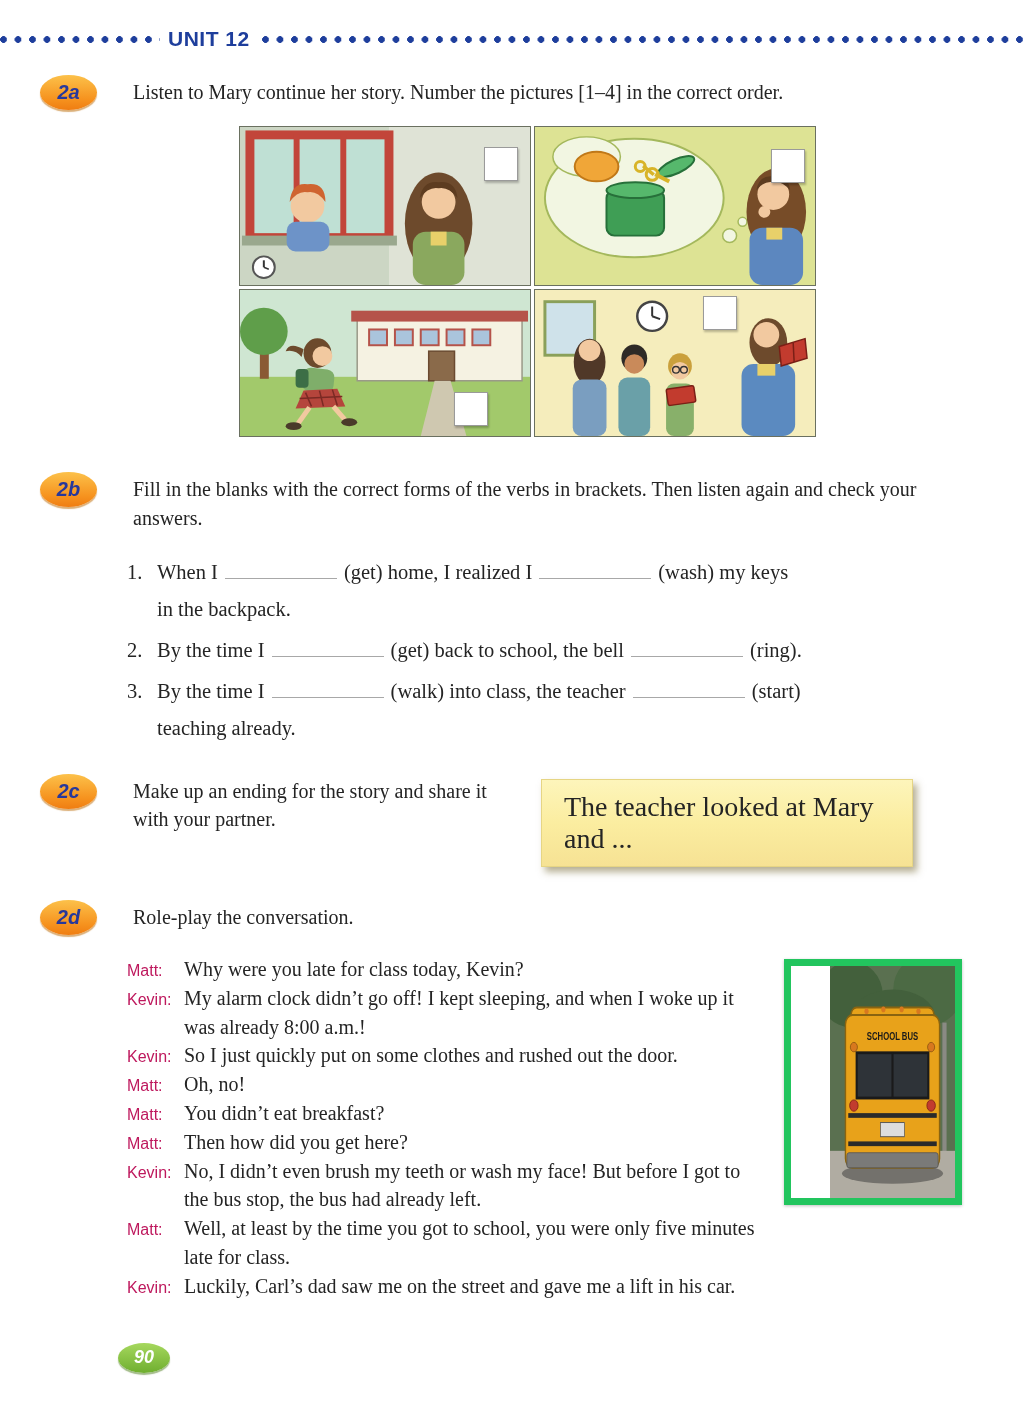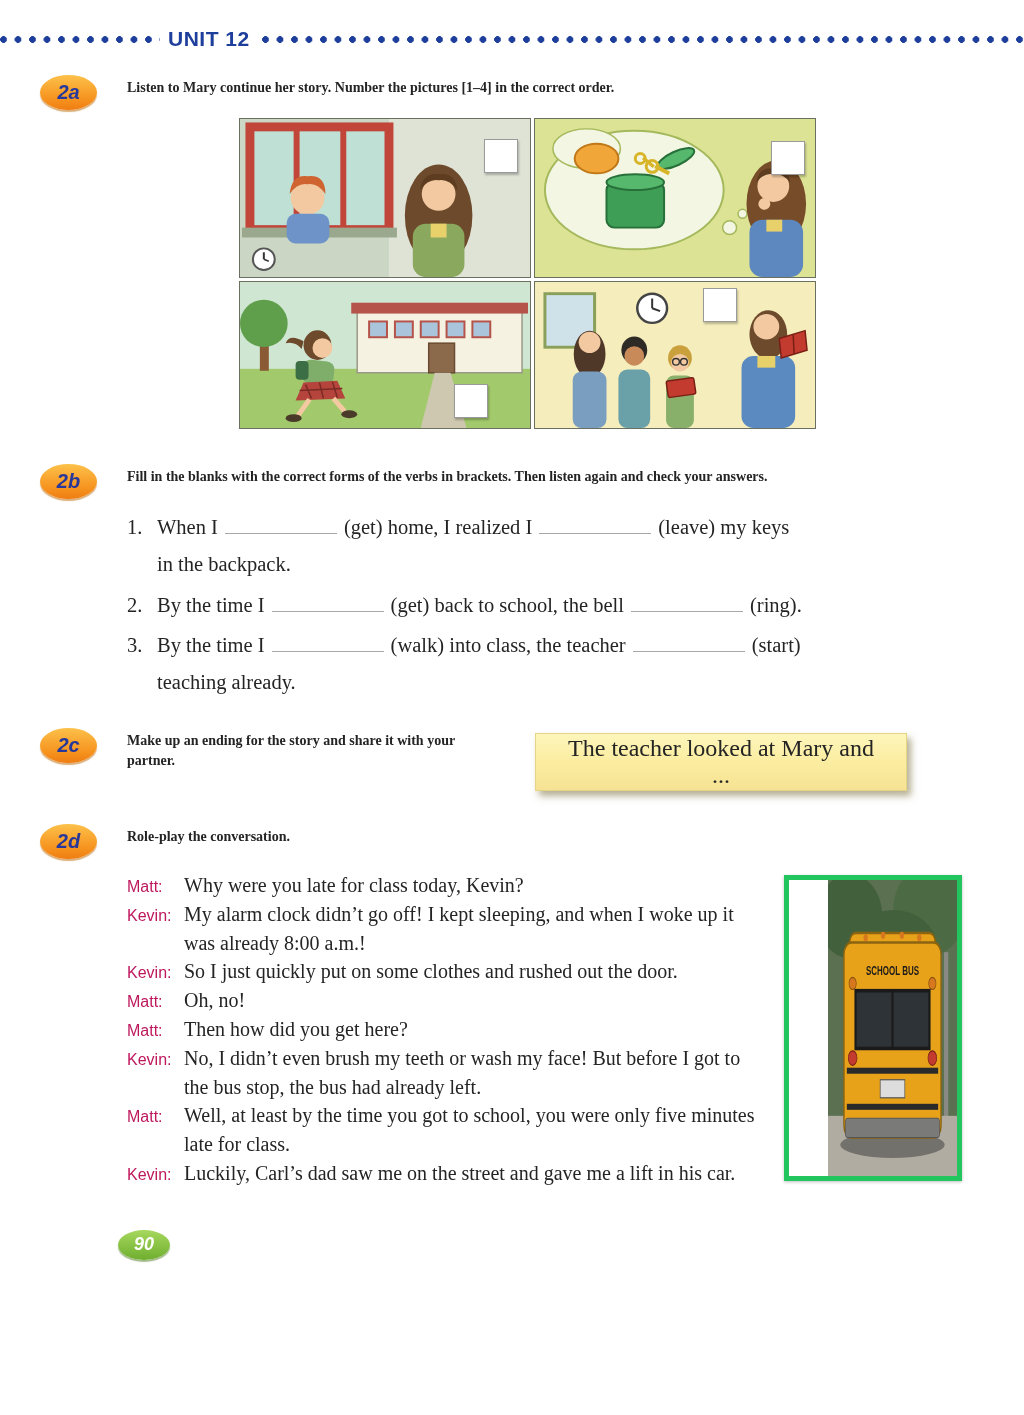--- a/index.html
+++ b/index.html
@@ -18,21 +18,21 @@
   .dots.right { flex:1; }
   .unit-label { font-family:"Liberation Sans",sans-serif; font-weight:bold; color:#1e3e9c;
                 font-size:21px; margin:0 12px 0 8px; letter-spacing:.5px; white-space:nowrap; }
 
   .section { position:relative; padding-left:127px; padding-right:58px; }
   .badge { position:absolute; left:40px; top:-3px; width:57px; height:35px; border-radius:50%;
            background:linear-gradient(180deg,#fcc14a 0%,#f6921e 70%,#ef7d12 100%);
            display:flex; align-items:center; justify-content:center;
            font-family:"Liberation Sans",sans-serif; font-weight:bold; font-style:italic;
            font-size:20px; color:#27389b; box-shadow:0 2px 1px rgba(190,110,10,.55); }
-  .instruction { font-weight:bold; font-size:14px; line-height:1.42; max-width:800px; }
+  .instruction { font-weight:normal; font-size:20px; line-height:1.42; max-width:800px;margin-left:6px; }
 
   
   #sec-a { margin-top:28px; }
   .pic-grid { margin:20px 0 0 112px; display:grid; grid-template-columns:292px 282px;
               grid-template-rows:160px 148px; gap:3px; width:580px; }
   .panel { position:relative; border:1px solid #6a7060; overflow:hidden; background:#e8e8d8; }
   .panel svg { display:block; width:100%; height:100%; }
   .answer-box { position:absolute; width:34px; height:34px; background:#fff; border:1px solid #9a9a9a;
                 box-shadow:1px 2px 2px rgba(0,0,0,.25); }
   .ab-1 { right:12px; top:20px; }
@@ -48,28 +48,28 @@
   .blank { display:inline-block; width:112px; height:1.05em; border-bottom:1.5px solid #a8a8a8;
            margin:0 7px; vertical-align:baseline; }
   .tail { display:block; }
 
   
   #sec-c { margin-top:30px; }
   .c-row { display:flex; align-items:flex-start; }
   .c-head { flex:0 0 372px; }
   .prompt-box { flex:0 0 372px; margin-left:36px; margin-top:2px;
                 background:linear-gradient(180deg,#fdf5bb,#fbedA0,#f6e294);
-                border:1px solid #e6d584; padding:1px 22px; font-size:24px;
-                box-shadow:4px 5px 7px rgba(110,95,40,.5);text-align:center; }
+                border:1px solid #e6d584; padding:11px 22px; font-size:28px;
+                box-shadow:4px 5px 7px rgba(110,95,40,.5); }
 
   
   #sec-d { margin-top:36px; }
   .dialogue { margin-top:24px; font-size:20px; line-height:1.44; }
-  .bus-figure { float:right; width:178px; height:306px; margin:4px 4px 12px 24px;
-                border:5px solid #22c55e; box-shadow:0 1px 3px rgba(0,0,0,.25);padding-left:39px; }
+  .bus-figure { float:right; width:178px; height:246px; margin:4px 4px 12px 24px;
+                border:7px solid #22c55e; box-shadow:0 1px 3px rgba(0,0,0,.25);padding-left:39px; }
   .bus-figure svg { display:block; width:100%; height:100%; }
   .dialogue p { margin:0; padding-left:57px; text-indent:-57px; }
   .speaker { display:inline-block; width:57px; text-indent:0;
              font-family:"Liberation Sans",sans-serif; font-size:16px; color:#be185d; }
 
   
   .page-badge { margin:42px 0 0 118px; width:52px; height:30px; border-radius:50%;
                 background:linear-gradient(180deg,#a6d85e,#6fae2f);
                 display:flex; align-items:center; justify-content:center;
                 color:#fff; font-family:"Liberation Sans",sans-serif; font-weight:bold;
@@ -201,21 +201,21 @@
     </div>
   </div>
 </div>
 
 <div class="section" id="sec-b">
   <div class="badge">2b</div>
   <div class="instruction">Fill in the blanks with the correct forms of the verbs in brackets. Then listen again and check your answers.</div>
 
   <div class="fib">
     <div class="fib-item">
-      <span class="fib-num">1.</span><span>When I</span><span class="blank"></span><span>(get) home, I realized I</span><span class="blank"></span><span>(leave) my keys</span><span class="tail">in the backpack.</span>
+      <span class="fib-num">1.</span><span>When I</span><span class="blank"></span><span>(get) home, I realized I</span><span class="blank"></span><span>(wash) my keys</span><span class="tail">in the backpack.</span>
     </div>
     <div class="fib-item">
       <span class="fib-num">2.</span><span>By the time I</span><span class="blank"></span><span>(get) back to school, the bell</span><span class="blank"></span><span>(ring).</span><span class="tail"></span>
     </div>
     <div class="fib-item">
       <span class="fib-num">3.</span><span>By the time I</span><span class="blank"></span><span>(walk) into class, the teacher</span><span class="blank"></span><span>(start)</span><span class="tail">teaching already.</span>
     </div>
   </div>
 </div>
 
@@ -258,20 +258,21 @@
         <rect x="72" y="166" width="34" height="15" fill="#dddddd" stroke="#555555" stroke-width="1"></rect>
         <rect x="26" y="186" width="126" height="5" fill="#2a2a2a"></rect>
         <rect x="24" y="198" width="130" height="16" rx="3" fill="#7a7a78" stroke="#555555" stroke-width="1"></rect>
       </svg>
     </div>
 
     <p><span class="speaker">Matt:</span><span>Why were you late for class today, Kevin?</span></p>
     <p><span class="speaker">Kevin:</span><span>My alarm clock didn’t go off! I kept sleeping, and when I woke up it was already 8:00 a.m.!</span></p>
     <p><span class="speaker">Kevin:</span><span>So I just quickly put on some clothes and rushed out the door.</span></p>
     <p><span class="speaker">Matt:</span><span>Oh, no!</span></p>
+    <p><span class="speaker">Matt:</span><span>You didn’t eat breakfast?</span></p>
     <p><span class="speaker">Matt:</span><span>Then how did you get here?</span></p>
     <p><span class="speaker">Kevin:</span><span>No, I didn’t even brush my teeth or wash my face! But before I got to the bus stop, the bus had already left.</span></p>
     <p><span class="speaker">Matt:</span><span>Well, at least by the time you got to school, you were only five minutes late for class.</span></p>
     <p><span class="speaker">Kevin:</span><span>Luckily, Carl’s dad saw me on the street and gave me a lift in his car.</span></p>
   </div>
 </div>
 
 <div class="page-badge">90</div>
 
 </body></html>

